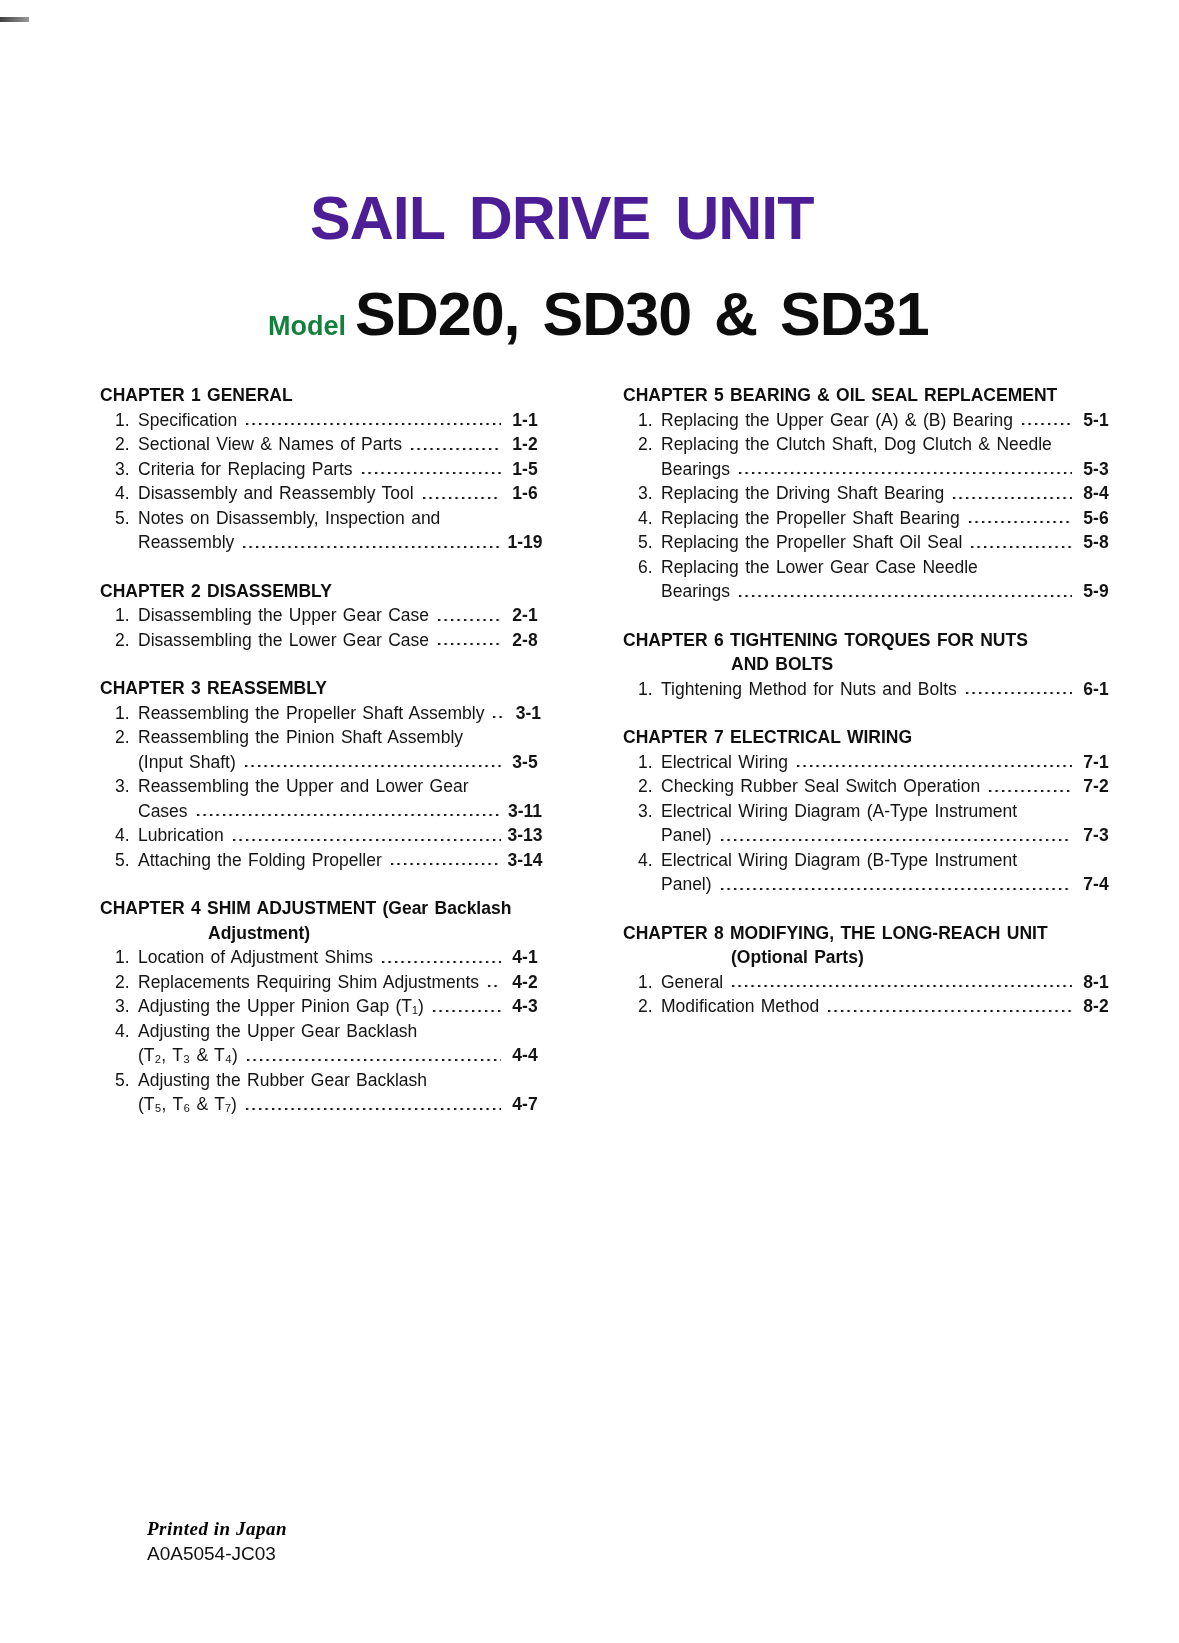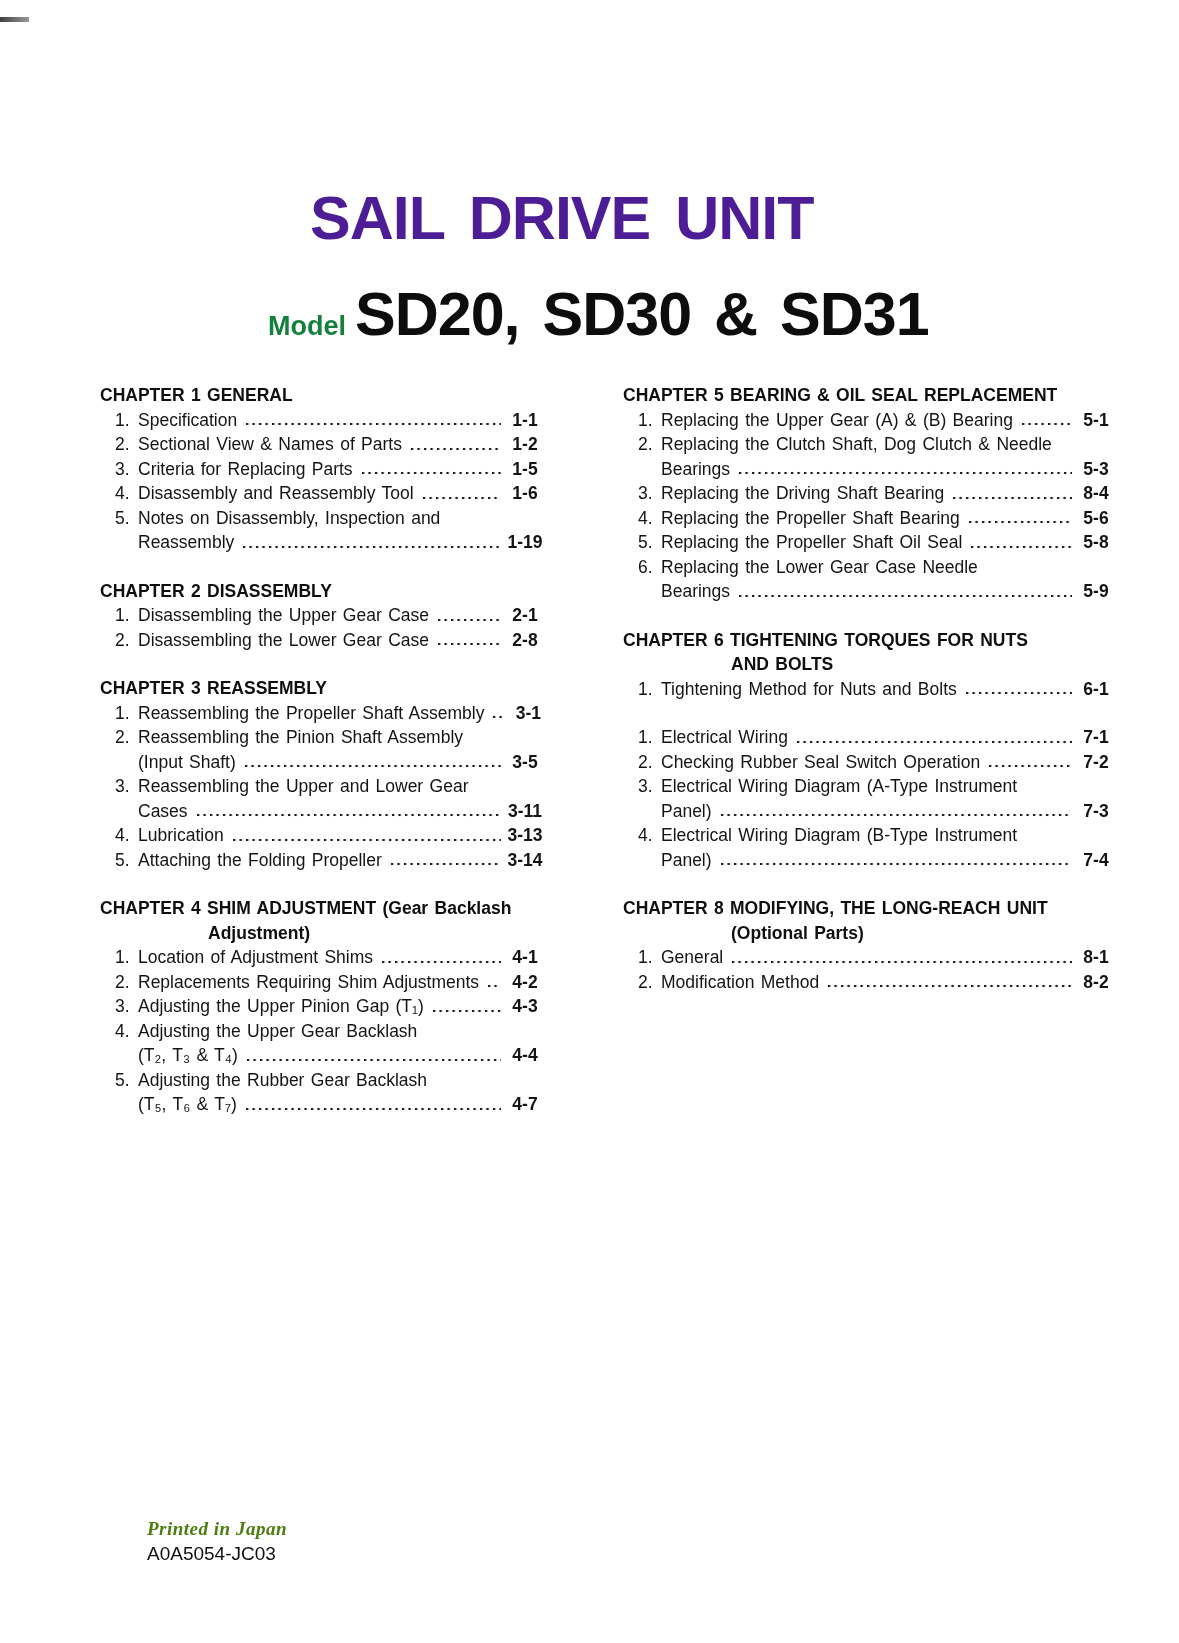--- a/index.html
+++ b/index.html
@@ -118,21 +118,21 @@
     left: 147px;
     top: 1516px;
     line-height: 25px;
   }
   .printed {
     font-family: "Liberation Serif", "DejaVu Serif", serif;
     font-style: italic;
     font-weight: bold;
     font-size: 19px;
     letter-spacing: 0.5px;
-    color: #4d7c0f;
+    color: #000000;
   }
   .doc-code {
     font-size: 19px;
     color: #101010;
   }
 </style>
 </head>
 <body>
 
 <div class="page">
@@ -339,20 +339,21 @@
           <div class="ct-line">CHAPTER 6 TIGHTENING TORQUES FOR NUTS</div>
           <div class="ct-line ct-cont">AND BOLTS</div>
           <div class="entry-line">
             <span class="num">1.</span>
             <span class="etext">Tightening Method for Nuts and Bolts</span>
             <span class="leader"></span>
             <span class="pageno">6-1</span>
           </div>
         </div>
         <div class="chapter">
+          <div class="ct-line">CHAPTER 7 ELECTRICAL WIRING</div>
           <div class="entry-line">
             <span class="num">1.</span>
             <span class="etext">Electrical Wiring</span>
             <span class="leader"></span>
             <span class="pageno">7-1</span>
           </div>
           <div class="entry-line">
             <span class="num">2.</span>
             <span class="etext">Checking Rubber Seal Switch Operation</span>
             <span class="leader"></span>

